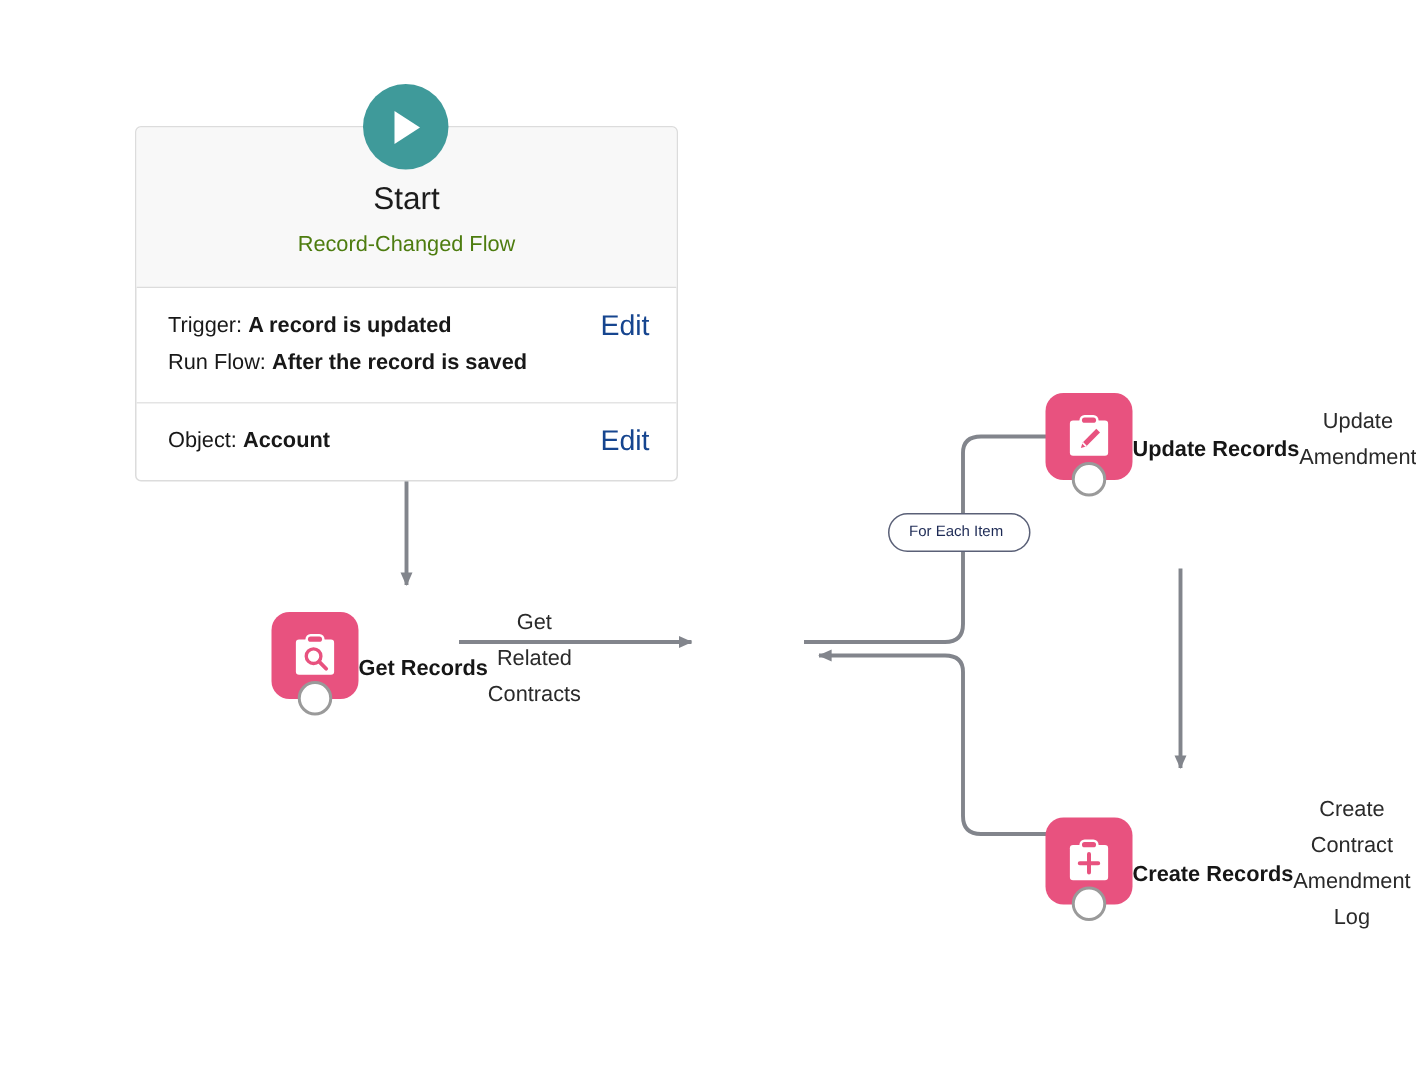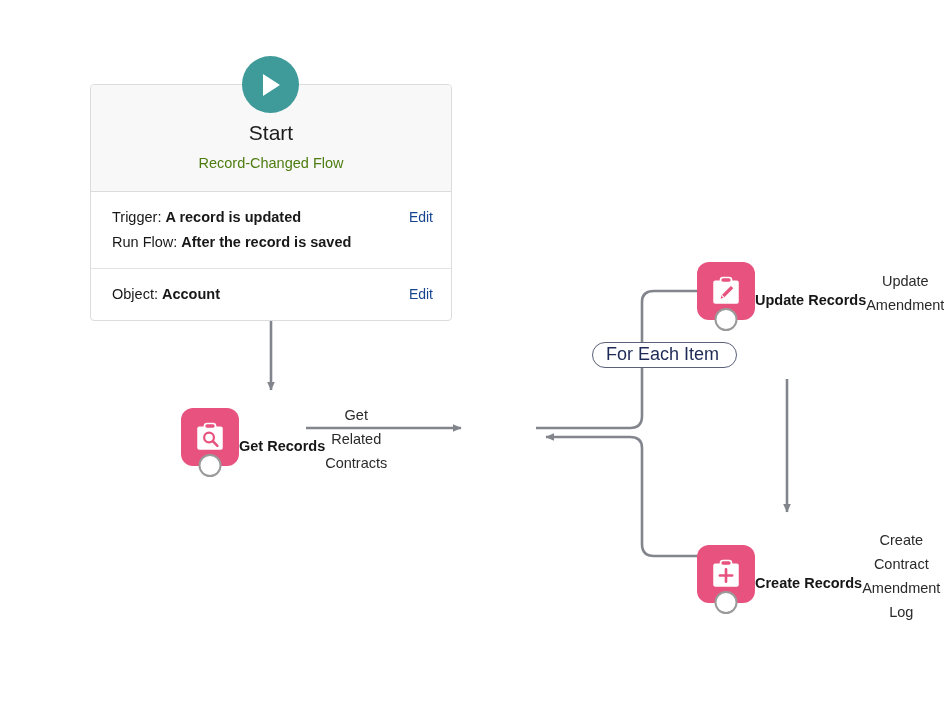--- a/index.html
+++ b/index.html
@@ -62,21 +62,21 @@
   .start-row + .start-row { border-top: 1px solid #e4e4e4; }
   .start-row-lines { flex: 1; }
   .start-line {
     font-size: 14.5px;
     color: #181818;
     line-height: 25px;
     white-space: nowrap;
   }
   .start-line b { font-weight: bold; }
   .edit-link {
-    font-size: 14px;
+    font-size: 19px;
     color: #16458f;
     line-height: 25px;
     cursor: pointer;
     margin-left: 12px;
   }
 
   
   .play-badge {
     position: absolute;
     left: 242px;
@@ -144,21 +144,21 @@
     max-width: 150px;
   }
 
   
   .branch-pill {
     position: absolute;
     padding: 4px 17px 5px 13px;
     background: #ffffff;
     border: 1px solid #5a6077;
     border-radius: 14px;
-    font-size: 18px;
+    font-size: 10px;
     color: #1d2a55;
     white-space: nowrap;
     line-height: 15px;
     z-index: 4;
     cursor: pointer;
   }
 </style>
 </head>
 <body>
 

